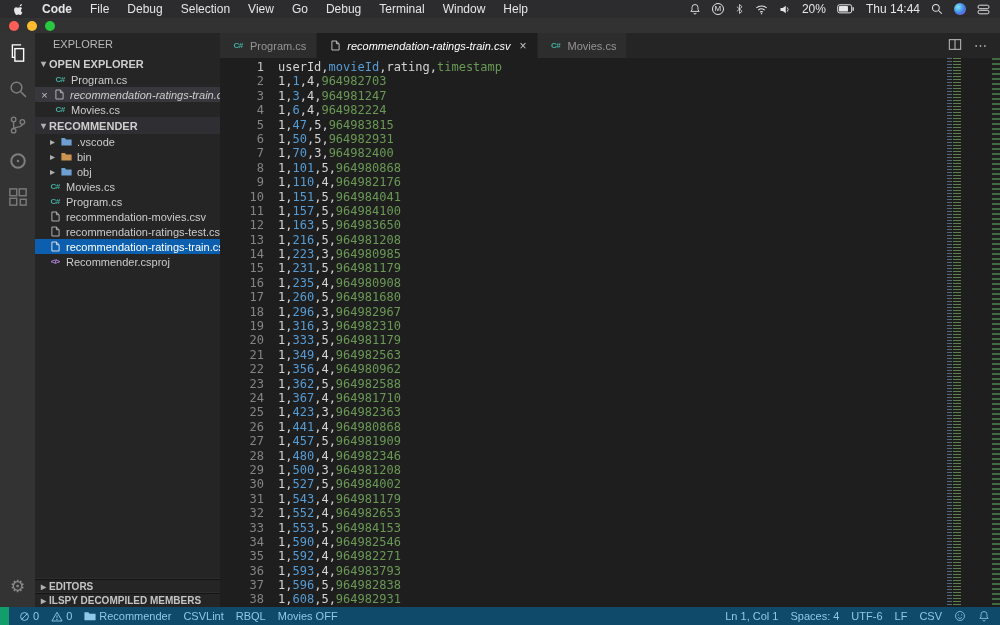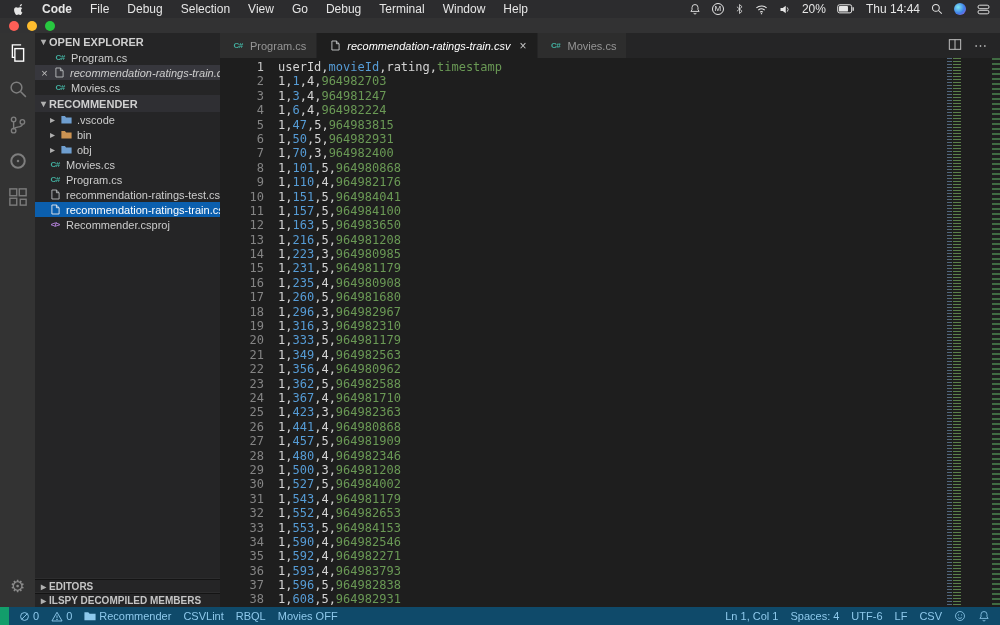--- a/index.html
+++ b/index.html
@@ -215,20 +215,21 @@
             <rect x="1.5" y="1.5" width="5.5" height="5.5"></rect>
             <rect x="9" y="1.5" width="5.5" height="5.5"></rect>
             <rect x="1.5" y="9" width="5.5" height="5.5"></rect>
             <rect x="9.8" y="9.8" width="4.7" height="4.7"></rect>
           </svg>
       </span>
       <span class="ab-icon ab-bottom">⚙</span>
     </div>
 
     <div class="sidebar">
+      <div class="sb-title">EXPLORER</div>
 
       <div class="sec-header">
         <span class="caret">▾</span>
         <span>OPEN EXPLORER</span>
       </div>
       <div class="row oe">
         <span class="fic csharp">C#</span>
         <span class="rlabel">Program.cs</span>
       </div>
       <div class="row oe active-oe">
@@ -278,20 +279,29 @@
         </span>
         <span class="rlabel">obj</span>
       </div>
       <div class="row tree">
         <span class="fic csharp">C#</span>
         <span class="rlabel">Movies.cs</span>
       </div>
       <div class="row tree">
         <span class="fic csharp">C#</span>
         <span class="rlabel">Program.cs</span>
+      </div>
+      <div class="row tree">
+        <span class="fic">
+          <svg width="9" height="11" viewBox="0 0 10 12" fill="none" stroke="#b9bcbe" stroke-width="1">
+              <path d="M1 1h5l3 3v7H1z"></path>
+              <path d="M6 1v3h3"></path>
+            </svg>
+        </span>
+        <span class="rlabel">recommendation-movies.csv</span>
       </div>
       <div class="row tree">
         <span class="fic">
           <svg width="9" height="11" viewBox="0 0 10 12" fill="none" stroke="#b9bcbe" stroke-width="1">
               <path d="M1 1h5l3 3v7H1z"></path>
               <path d="M6 1v3h3"></path>
             </svg>
         </span>
         <span class="rlabel">recommendation-ratings-test.csv</span>
       </div>

